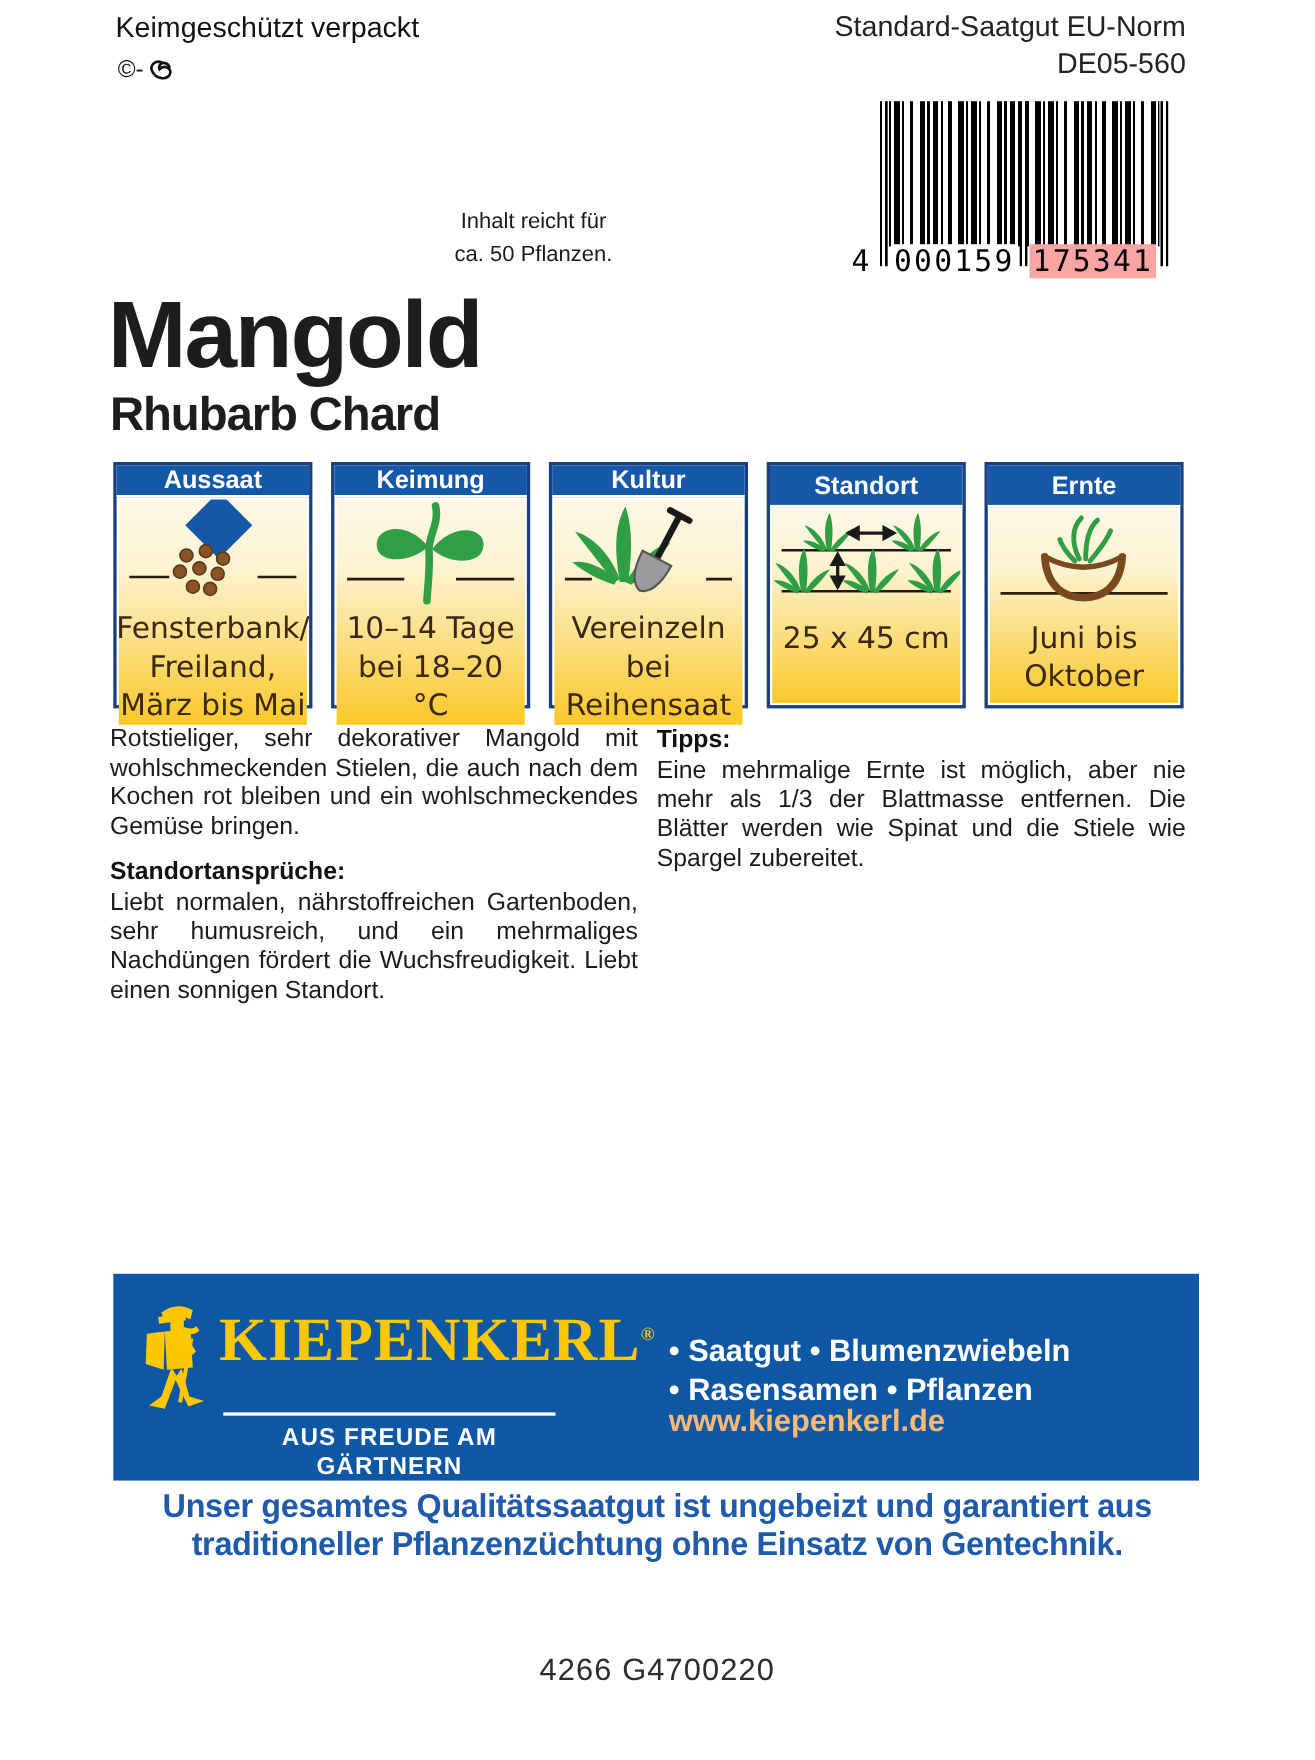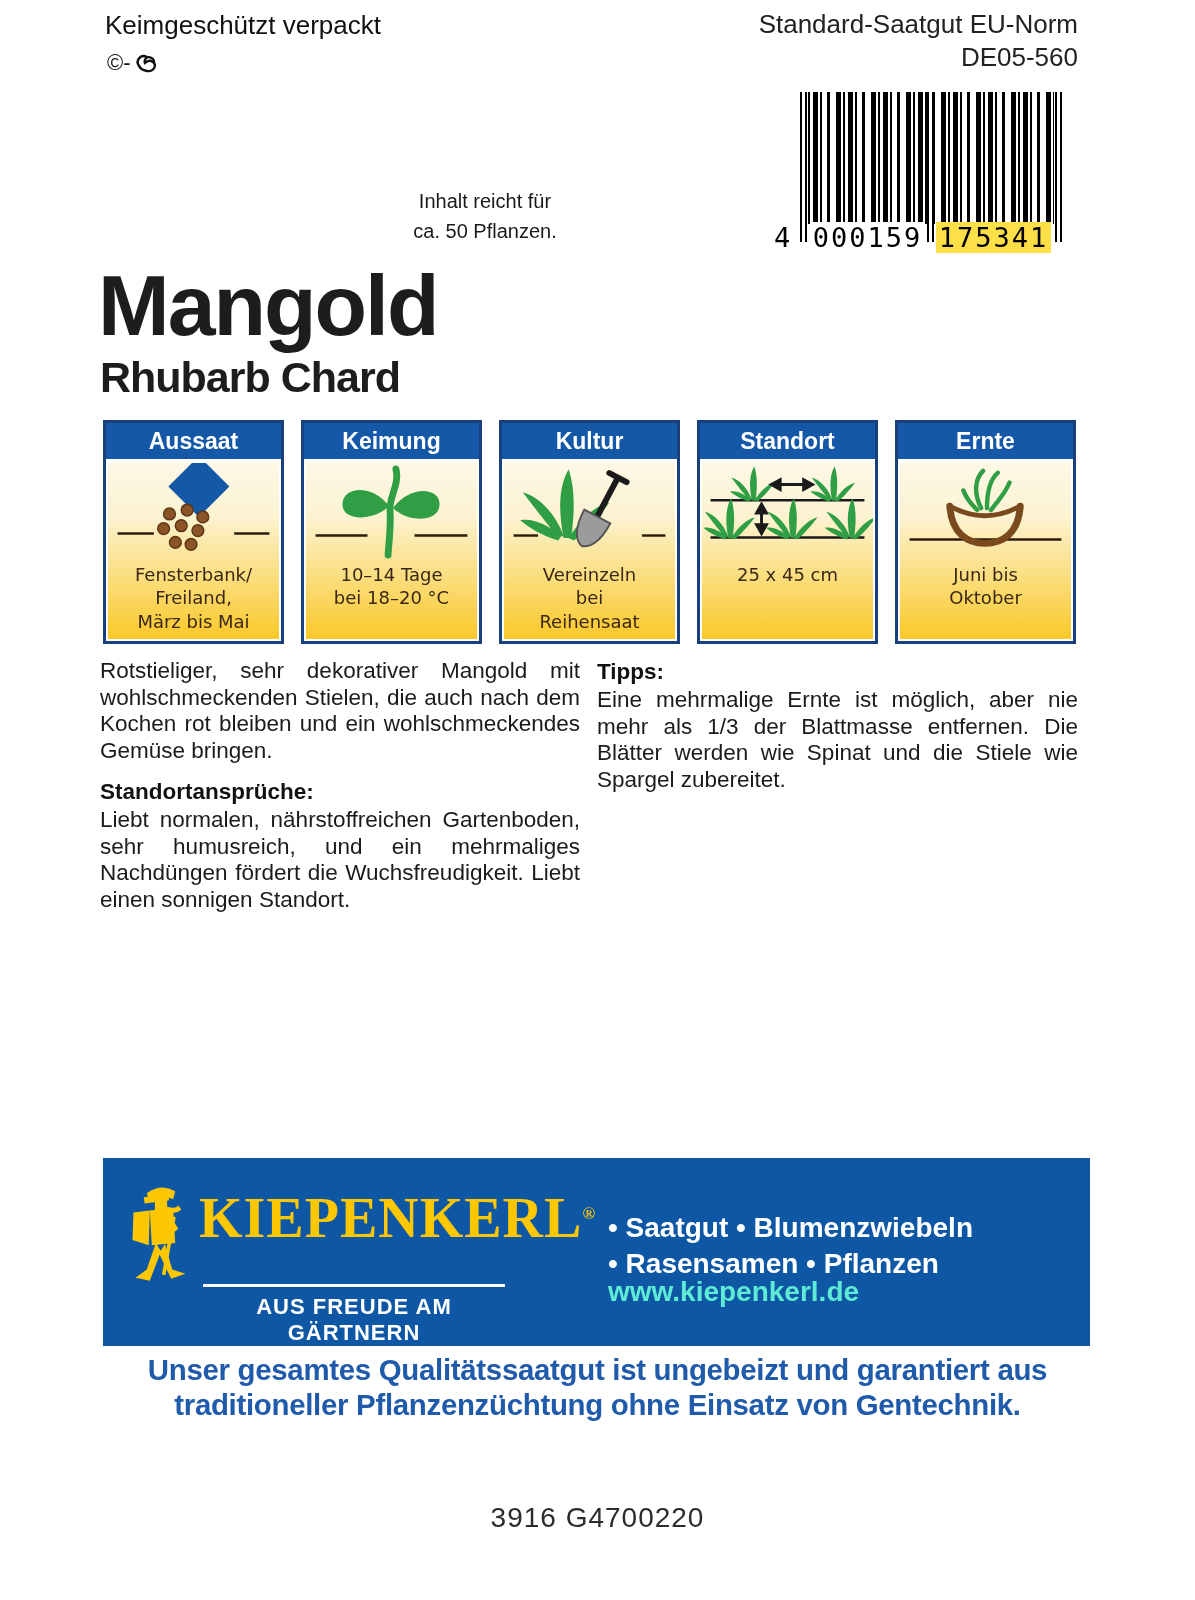--- a/index.html
+++ b/index.html
@@ -28,58 +28,58 @@
     background:repeating-linear-gradient(90deg,
       #000 0 2px,#fff 2px 5px,#000 5px 10px,#fff 10px 12px,#000 12px 14px,
       #fff 14px 19px,#000 19px 22px,#fff 22px 28px,#000 28px 33px,#fff 33px 35px);}
   .barcode .guard{position:absolute;top:0;height:150px;width:7px;
     background:linear-gradient(90deg,#000 0 2px,#fff 2px 5px,#000 5px 7px);}
   .g-left{left:0;} .g-mid{left:127px;} .g-right{right:0;}
   .barcode .digits{position:absolute;top:126px;left:0;right:0;height:34px;
     font-family:"DejaVu Sans Mono",monospace;font-size:27px;color:#000;}
   .barcode .d0{position:absolute;left:-28px;top:4px;background:#fff;padding:0 2px;}
   .barcode .d1{position:absolute;left:10px;width:115px;top:4px;text-align:center;background:#fff;letter-spacing:2px;}
-  .barcode .d2{position:absolute;left:136px;width:115px;top:4px;text-align:center;background:#fde047;letter-spacing:2px;}
+  .barcode .d2{position:absolute;left:136px;width:115px;top:4px;text-align:center;background:#fca5a5;letter-spacing:2px;}
   
   .content-note{position:absolute;left:360px;top:186px;width:250px;text-align:center;
     font-size:20px;line-height:1.5;color:#1a1a1a;}
   
   .title-main{position:absolute;left:98px;top:262px;margin:0;font-size:86px;font-weight:bold;
     letter-spacing:-2px;color:#1d1d1d;line-height:1;}
   .title-sub{position:absolute;left:100px;top:356px;margin:0;font-size:43px;font-weight:bold;
     letter-spacing:-1px;color:#1d1d1d;line-height:1;}
   
   .cards{position:absolute;left:103px;top:420px;display:flex;gap:17px;}
   .card{width:181px;height:224px;border:3px solid var(--card-border-blue);background:#fff;
     box-sizing:border-box;display:flex;flex-direction:column;}
   .card-header{height:36px;background:var(--card-header-blue);color:#fff;font-weight:bold;
     font-size:23px;display:flex;align-items:center;justify-content:center;border-bottom:2px solid #fff;}
   .card-body{flex:1;margin:2px;background:linear-gradient(180deg,#fdf8e6 0%,#fcf3d2 30%,var(--gradient-yellow) 100%);
     display:flex;flex-direction:column;align-items:center;}
   .icon-zone{width:171px;height:98px;}
-  .caption{font-family:"DejaVu Sans",sans-serif;font-size:18px;line-height:1.3;color:var(--caption-brown);
+  .caption{font-family:"DejaVu Sans",sans-serif;font-size:27px;line-height:1.3;color:var(--caption-brown);
     text-align:center;white-space:pre-line;margin-top:2px;}
   
   .columns{position:absolute;left:100px;top:658px;width:995px;display:flex;}
   .col-left{width:480px;margin-right:17px;}
   .col-right{width:481px;}
   .body-p{font-size:22.5px;line-height:1.18;text-align:justify;margin:0 0 6px 0;color:#1b1b1b;}
   .body-h{font-size:22.5px;line-height:1.2;font-weight:bold;margin:14px 0 2px 0;color:#111;}
   .body-h.first{margin-top:0;}
   
   .band{position:absolute;left:103px;top:1158px;width:987px;height:188px;background:var(--brand-blue);}
   .man{position:absolute;left:28px;top:24px;}
   .wordmark{position:absolute;left:96px;top:32px;font-family:"Liberation Serif",serif;font-weight:bold;
     font-size:56px;color:var(--logo-yellow);letter-spacing:1px;line-height:1;}
   .wordmark sup{font-size:17px;vertical-align:18px;letter-spacing:0;}
   .rule{position:absolute;left:100px;top:126px;width:302px;height:3px;background:#fff;}
   .tagline{position:absolute;left:100px;top:136px;width:302px;text-align:center;color:#fff;
     font-weight:bold;font-size:22px;letter-spacing:1px;}
   .band-right{position:absolute;left:505px;top:52px;color:#fff;font-weight:bold;font-size:28px;line-height:1.28;}
-  .website{position:absolute;left:505px;top:118px;color:#5eead4;font-weight:bold;font-size:28px;}
+  .website{position:absolute;left:505px;top:118px;color:#fdba74;font-weight:bold;font-size:28px;}
   
   .slogan{position:absolute;left:0;top:1352px;width:1195px;text-align:center;color:var(--slogan-blue);
     font-weight:bold;font-size:30px;line-height:1.17;letter-spacing:-0.3px;transform:scaleX(0.98);}
   
   .code{position:absolute;left:0;top:1502px;width:1195px;text-align:center;font-size:28px;
     color:#2c2c2c;letter-spacing:1px;}
   .hiddensvg{position:absolute;width:0;height:0;overflow:hidden;}
 </style>
 </head>
 <body>
@@ -270,15 +270,15 @@
       <div>• Rasensamen • Pflanzen</div>
     </div>
     <div class="website">www.kiepenkerl.de</div>
   </div>
 
   <div class="slogan">
     <div>Unser gesamtes Qualitätssaatgut ist ungebeizt und garantiert aus</div>
     <div>traditioneller Pflanzenzüchtung ohne Einsatz von Gentechnik.</div>
   </div>
 
-  <div class="code">3916 G4700220</div>
+  <div class="code">4266 G4700220</div>
 
 </div>
 
 </body></html>

